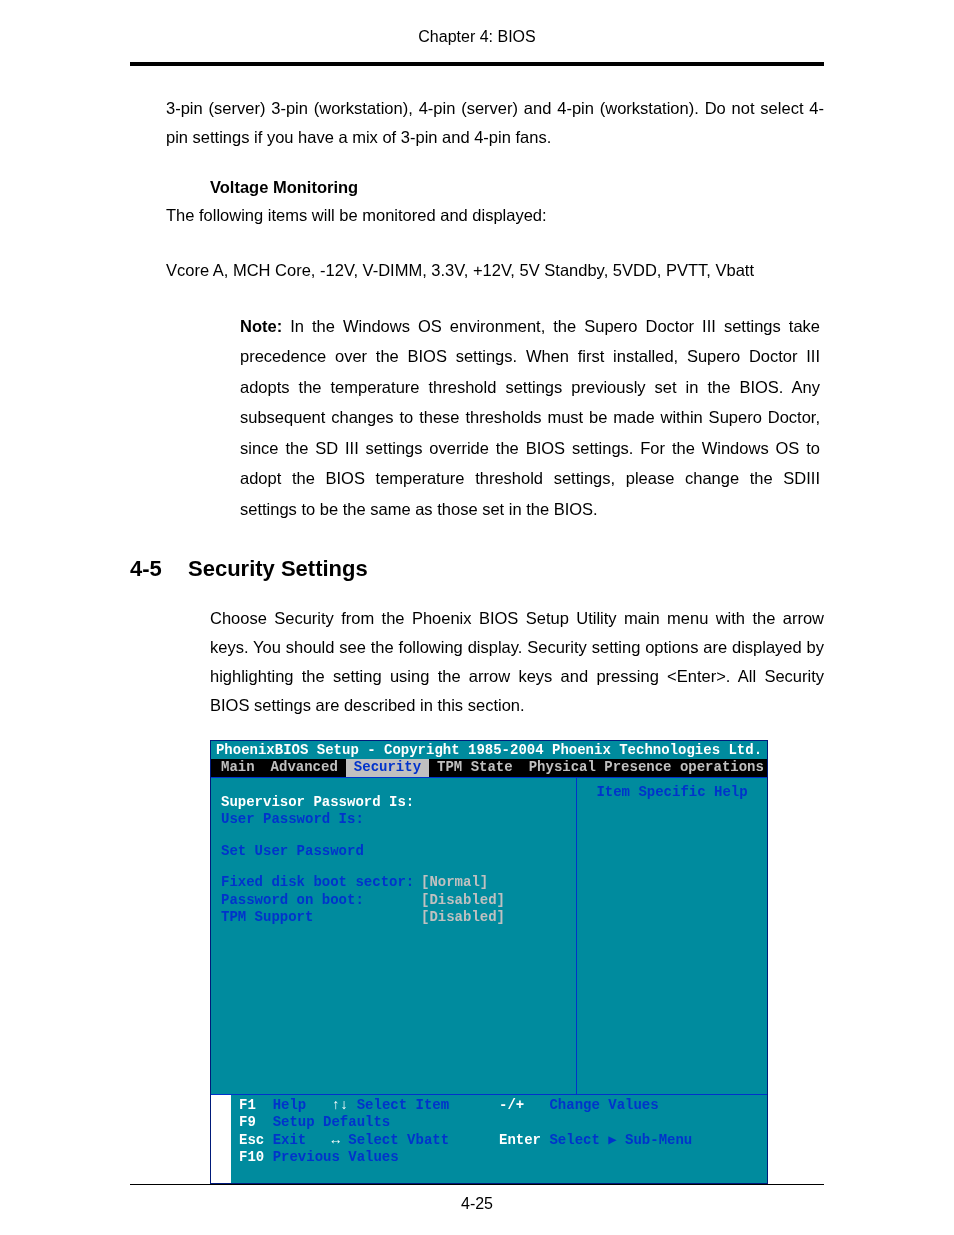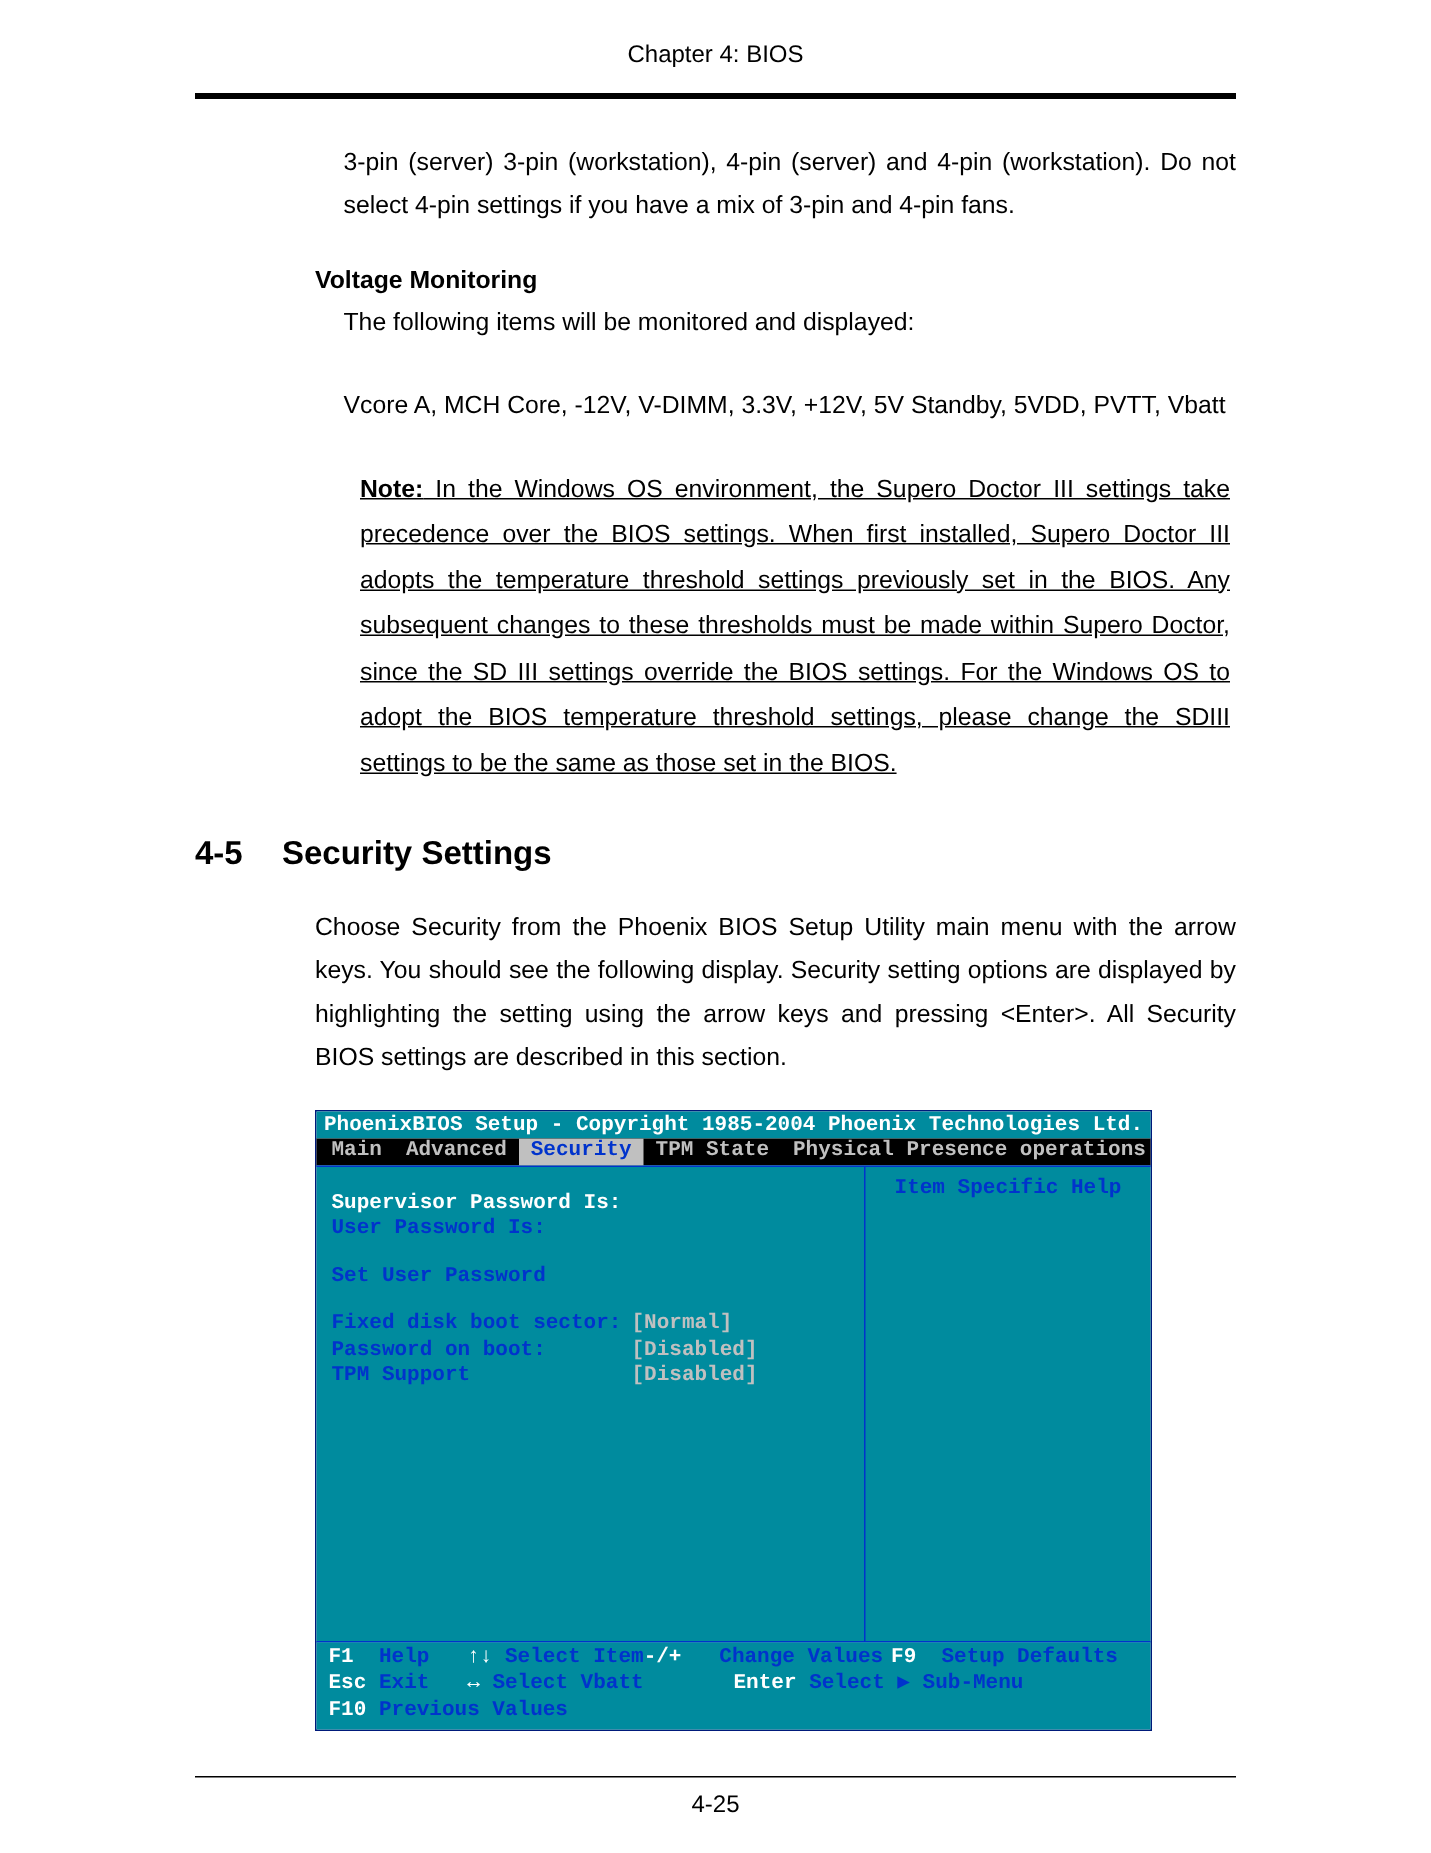--- a/index.html
+++ b/index.html
@@ -24,39 +24,38 @@
   }
   .thin-rule {
     border: none;
     border-top: 1.5px solid #000;
     margin-top: 28px;
     margin-bottom: 10px;
   }
   .body-text {
     font-size: 16.5px;
     line-height: 1.75;
-    margin-left: 99px;
+    margin-left: 36px;
     text-align: justify;
   }
   .body-text.full { margin-left: 80px; }
   .subhead {
     font-weight: bold;
     font-size: 16.5px;
     margin-left: 80px;
     margin-top: 26px;
     margin-bottom: 4px;
   }
   .note-block {
     font-size: 16.5px;
     line-height: 1.85;
     margin-left: 110px;
     margin-right: 4px;
     margin-top: 26px;
     text-align: justify;
-    text-decoration: underline;
   }
   .note-label { font-weight: bold; }
   .section-title {
     font-size: 22px;
     font-weight: bold;
     margin-top: 32px;
     margin-bottom: 22px;
     margin-left: 0;
   }
   .section-num { display: inline-block; width: 58px; }
@@ -108,23 +107,24 @@
   .bios-left .val { color: #c0c0c0; }
   .bios-right {
     width: 190px;
     padding: 6px 8px;
     color: #0033cc;
     text-align: center;
   }
   .bios-footer {
     background: #008b9e;
     color: #0033cc;
-    padding: 2px 8px 4px 8px;
+    padding: 2px 8px 16px 8px;
     display: flex;
     flex-wrap: wrap;
+    margin-left: 20px;
   }
   .bios-footer .col { flex: 1; white-space: nowrap; }
   .bios-footer .k { color: #fff; }
   .page-num {
     text-align: center;
     font-size: 16px;
     margin-top: 8px;
   }
   .footer-area {
     position: absolute;

